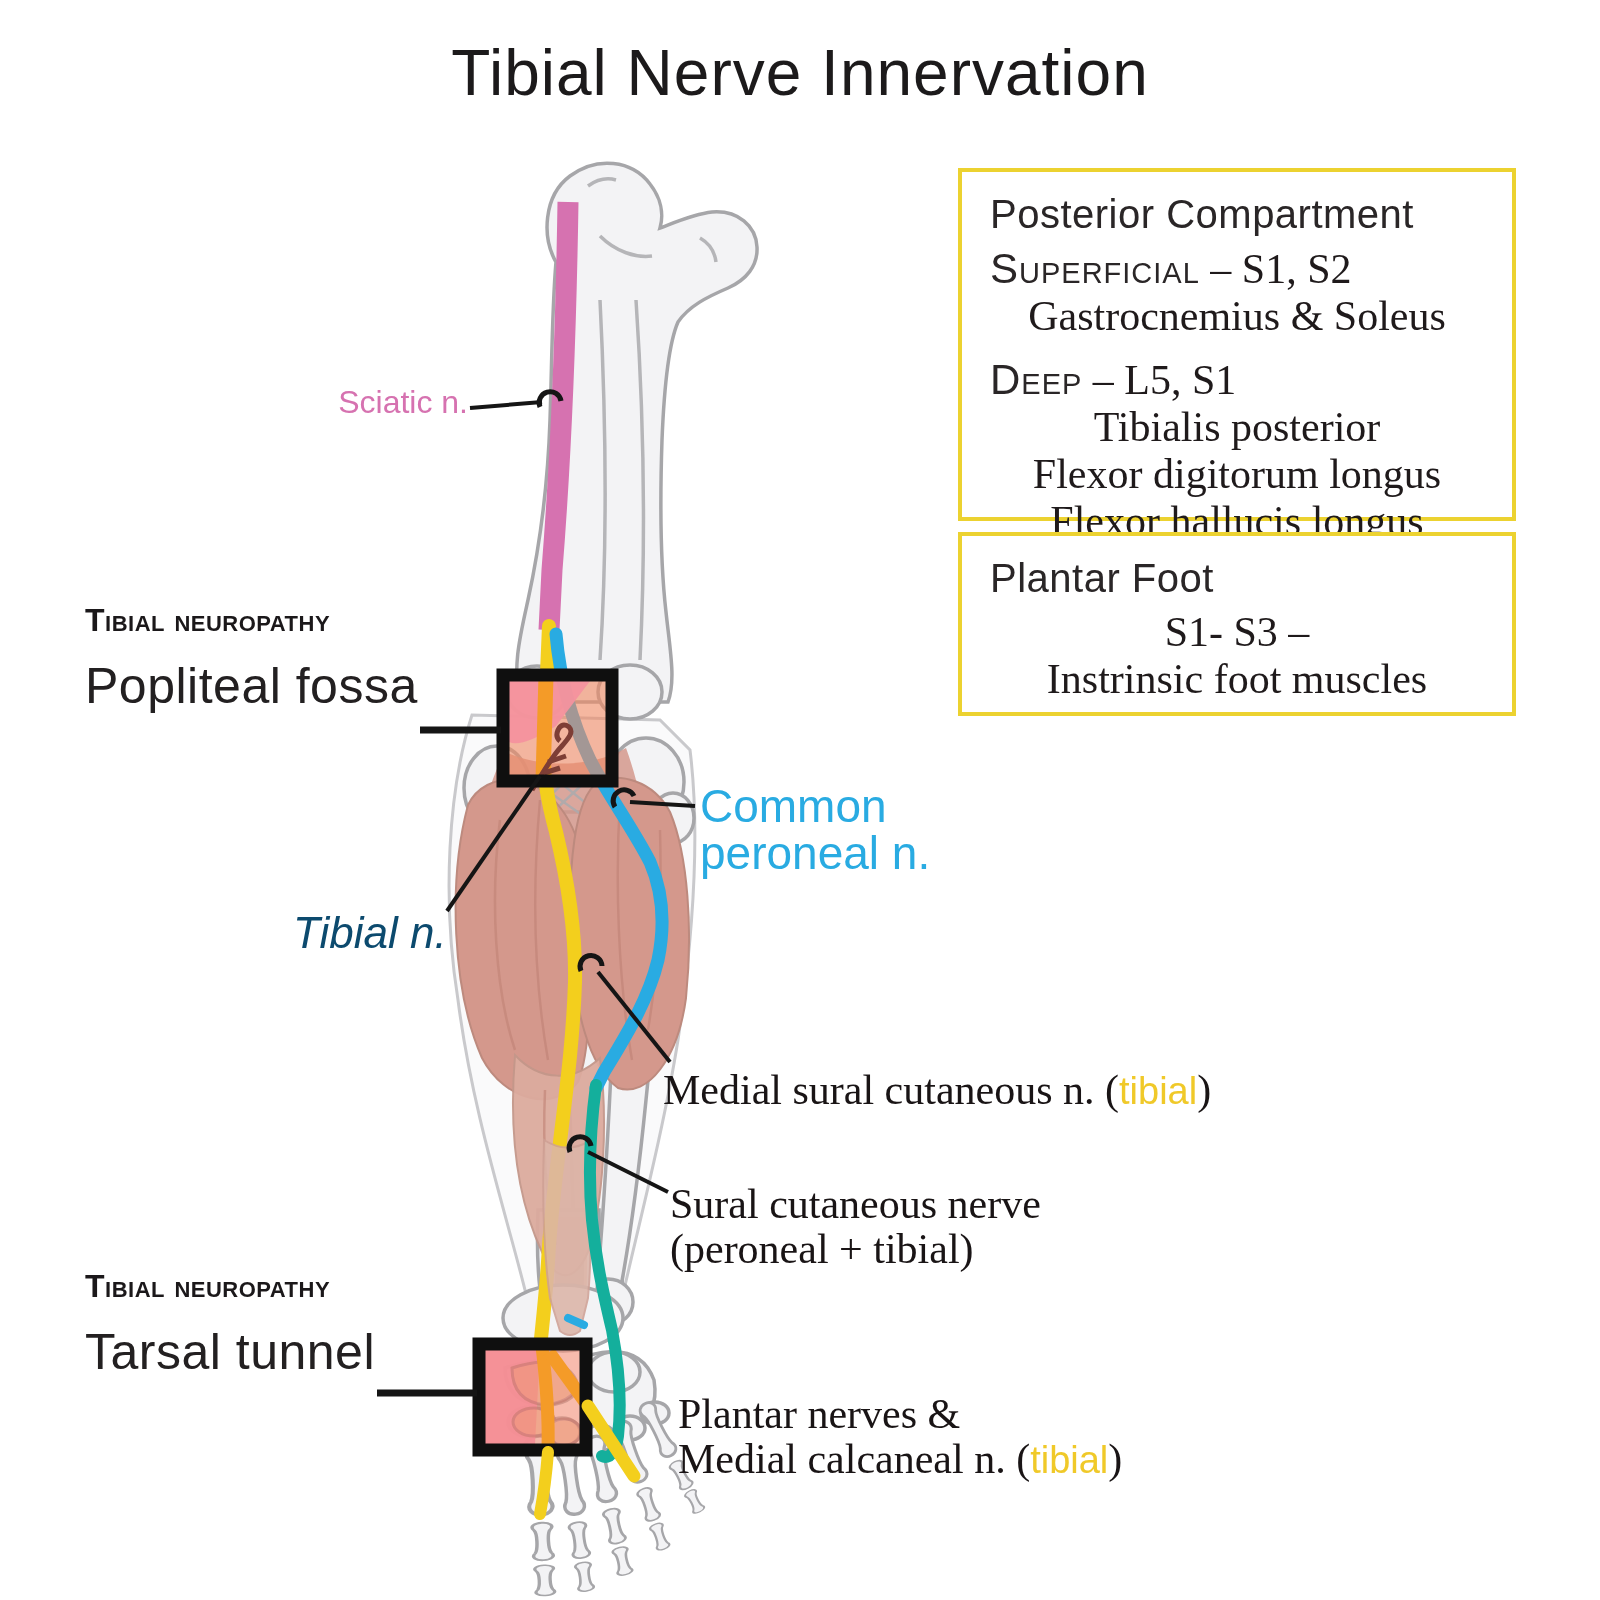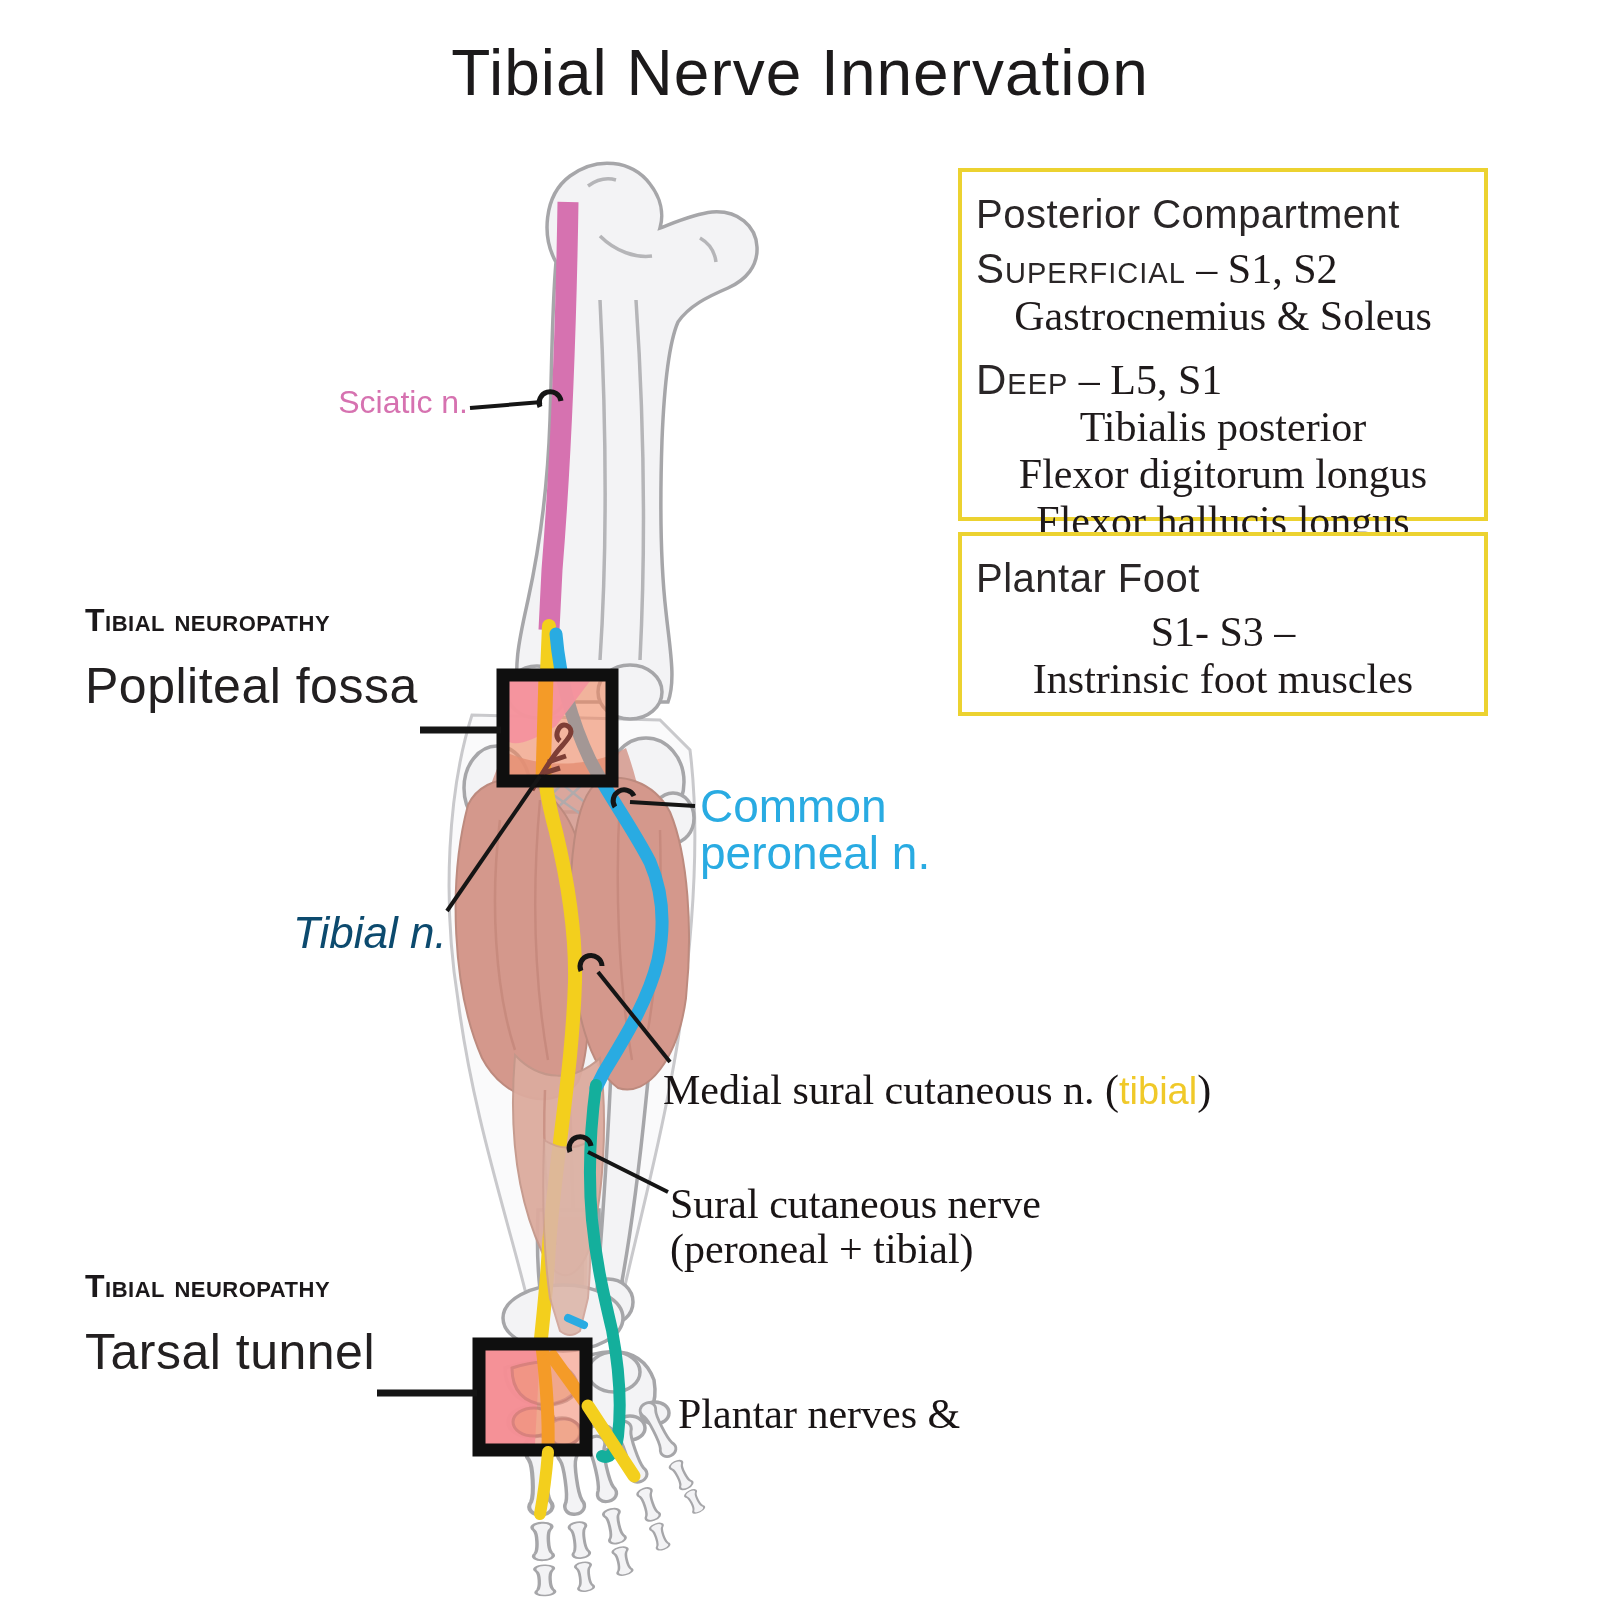--- a/index.html
+++ b/index.html
@@ -12,21 +12,21 @@
   .pink{color:#d672b0;font-size:32px;font-weight:500;}
   .blue{color:#29abe2;font-size:46px;font-weight:500;line-height:47px;}
   .yel{color:#0c4a6e;font-size:44px;font-weight:500;font-style:italic;}
   .serif{font-family:"Liberation Serif",serif;text-align:center;}
   .seriflbl{font-family:"Liberation Serif",serif;font-size:42px;color:#191415;line-height:45px;}
   .hl{font-family:"Liberation Sans",sans-serif;color:#f0c929;font-size:38px;}
   .np-head{font-variant:small-caps;font-weight:700;font-size:32px;line-height:46px;
            letter-spacing:.5px;color:#1b181a;width:330px;white-space:normal;}
   .np-site{font-size:50px;font-weight:400;color:#232021;margin-top:14px;letter-spacing:.5px;}
   .infobox{position:absolute;left:958px;width:494px;border:4px solid #ecd230;
-           padding:20px 14px;background:#ffffff;}
+           padding:20px 28px;background:#ffffff;}
   .ib-title{font-size:40px;font-weight:400;color:#2a2627;letter-spacing:.5px;margin-bottom:8px;}
   .sc2{font-variant:small-caps;font-size:42px;letter-spacing:1px;color:#2a2627;}
   .ib-serif{font-family:"Liberation Serif",serif;font-size:42px;color:#1f1a1b;}
   .ib-line{font-size:42px;line-height:47px;color:#1f1a1b;}
   .mt{margin-top:16px;}
 </style>
 </head>
 <body>
 
 <div id="canvas">
@@ -202,20 +202,23 @@
     <div>(peroneal + tibial)</div>
   </div>
 
   <div class="lbl" style="left:85px;top:1263px;">
     <div class="np-head">Tibial neuropathy</div>
     <div class="np-site">Tarsal tunnel</div>
   </div>
 
   <div class="lbl seriflbl" style="left:678px;top:1392px;">
     <div>Plantar nerves &amp;</div>
+    <div>
+      <span>Medial calcaneal n. (</span><span class="hl">tibial</span><span>)</span>
+    </div>
   </div>
 
   <div class="infobox" style="top:168px;height:305px;">
     <div class="ib-title">Posterior Compartment</div>
     <div>
       <span class="sc2">Superficial</span><span class="ib-serif"> – S1, S2</span>
     </div>
     <div class="serif ib-line">Gastrocnemius &amp; Soleus</div>
     <div class="mt">
       <span class="sc2">Deep</span><span class="ib-serif"> – L5, S1</span>

